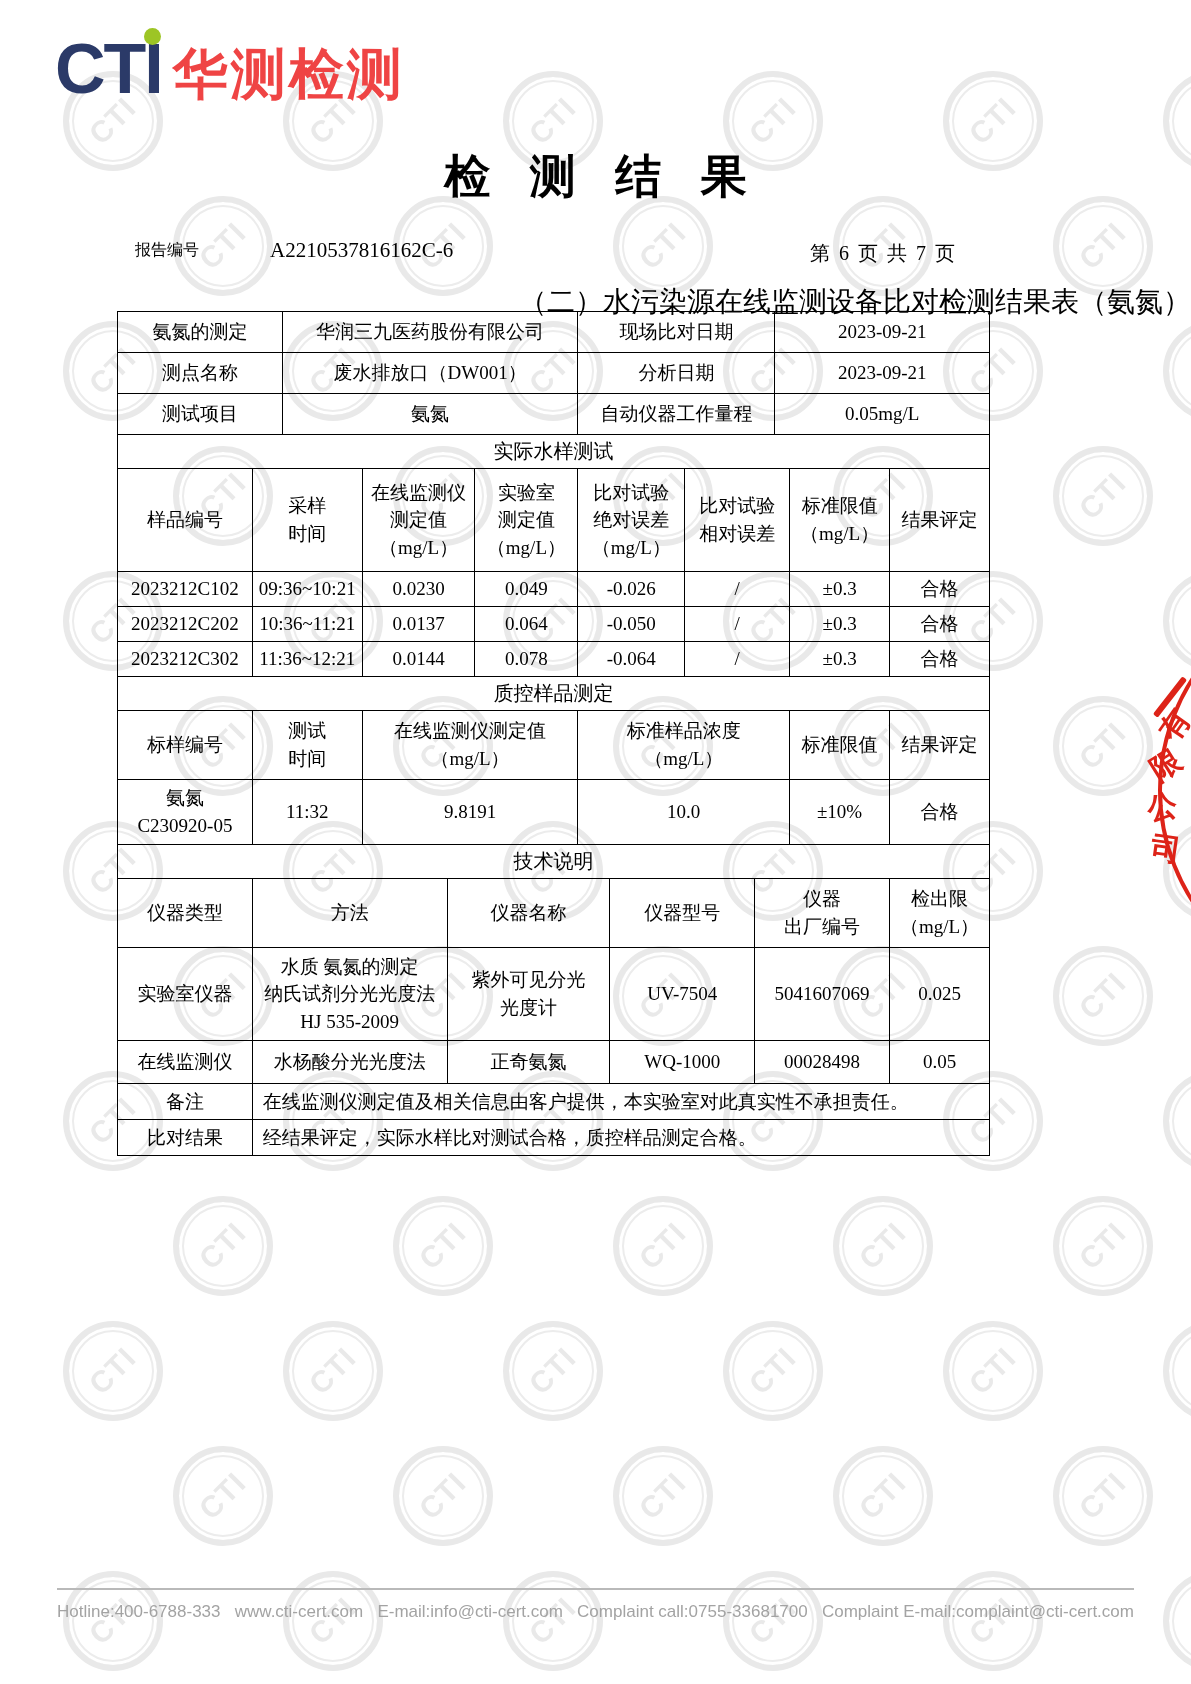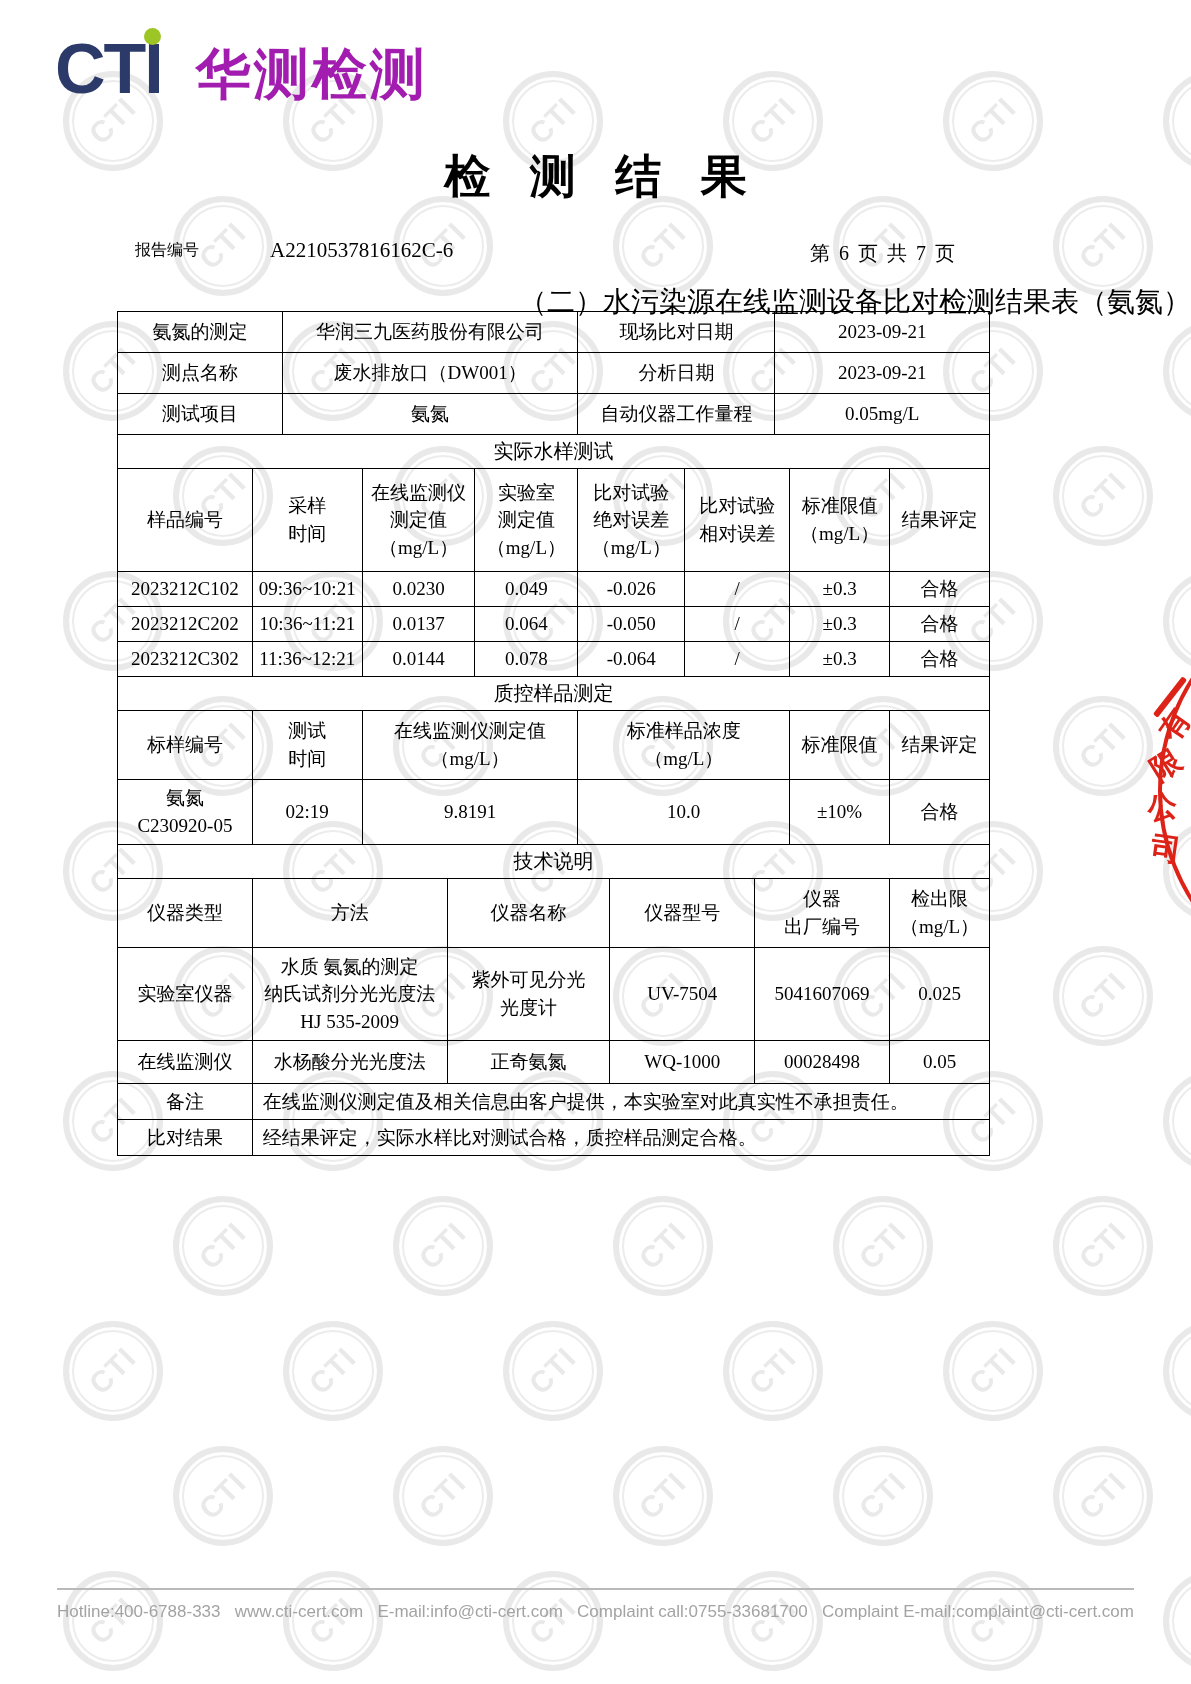--- a/index.html
+++ b/index.html
@@ -31,22 +31,22 @@
     font-weight:bold; font-size:70px; letter-spacing:-2px; color:#2b3a68;
     display:inline-block; vertical-align:baseline; line-height:1;
   }
   .logo-i-wrap { position:relative; display:inline-block; }
   .i-dot {
     position:absolute; left:50%; margin-left:-9px; top:-6px;
     width:17px; height:17px; border-radius:50%; background:#9dc525;
   }
   .logo-cn {
     font-family:"Liberation Sans","DejaVu Sans",sans-serif;
-    font-weight:bold; font-size:55px; letter-spacing:3px; color:#a21caf;
-    display:inline-block; vertical-align:baseline; margin-left:30px; line-height:1;
+    font-weight:bold; font-size:55px; letter-spacing:3px; color:#ef4444;
+    display:inline-block; vertical-align:baseline; margin-left:7px; line-height:1;
   }
 
   
   .doc-title {
     position:absolute; top:146px; left:0; width:100%; text-align:center;
     font-size:46px; font-weight:600; letter-spacing:14px; text-indent:14px;
     margin:0;
   }
   .rpt-label  { position:absolute; left:135px; top:240px; font-size:16px; }
   .rpt-value  { position:absolute; left:270px; top:238px; font-size:21px; }
@@ -472,21 +472,21 @@
           <td>在线监测仪测定值
 （mg/L）</td>
           <td>标准样品浓度
 （mg/L）</td>
           <td>标准限值</td>
           <td>结果评定</td>
         </tr>
         <tr class="h62">
           <td>氨氮
 C230920-05</td>
-          <td>02:19</td>
+          <td>11:32</td>
           <td>9.8191</td>
           <td>10.0</td>
           <td>±10%</td>
           <td>合格</td>
         </tr>
       </tbody>
         </table>
 
       <table>
         <tbody>

